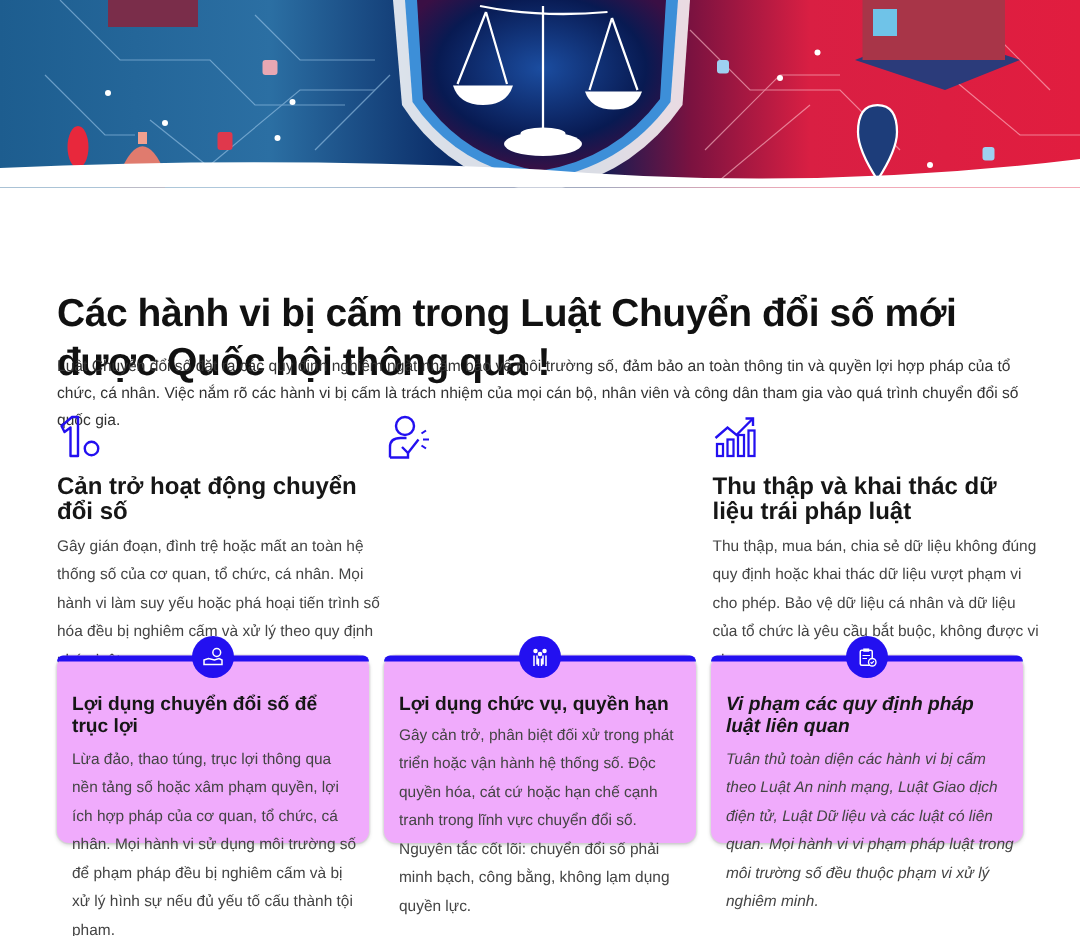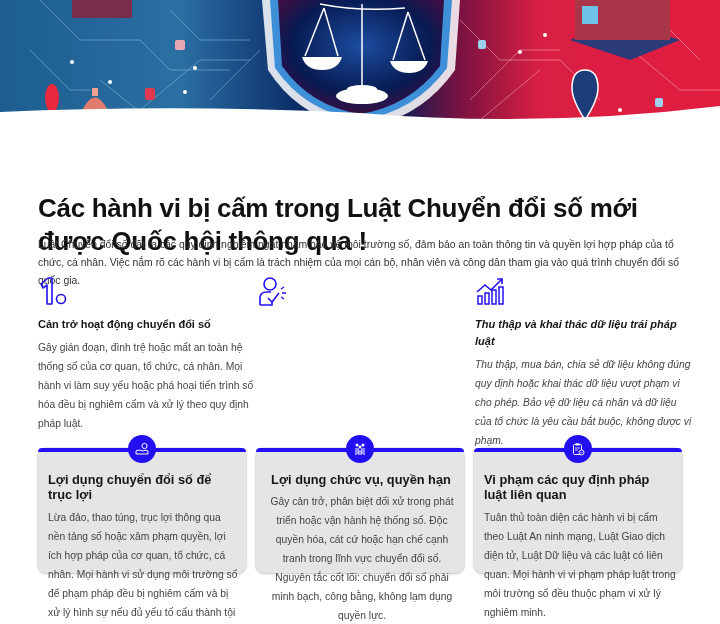--- a/index.html
+++ b/index.html
@@ -12,25 +12,25 @@
   .banner svg { position: absolute; left: 0; top: 0; }
   .banner-wave { position: absolute; left: 0; top: 0; }
 
   
   .page-title { position: absolute; left: 38px; top: 172px; width: 650px; font-size: 26px; line-height: 33px; font-weight: bold; color: #111111; letter-spacing: -0.3px; margin-top: 20px; }
   .intro { position: absolute; left: 38px; top: 236px; width: 650px; font-size: 10.4px; line-height: 18px; color: #333333; }
 
   
   .feature { position: absolute; top: 276px; width: 220px; }
   .feature .ficon { height: 34px; width: 40px; margin-bottom: 6px; }
-  .feature h3 { font-size: 11px; line-height: 17px; font-weight: bold; color: #161616; margin-bottom: 5px; }
+  .feature h3 { font-size: 16px; line-height: 17px; font-weight: bold; color: #161616; margin-bottom: 5px; }
   .feature p { font-size: 10.3px; line-height: 19px; color: #444444; }
 
   
-  .card { position: absolute; top: 448px; width: 208px; height: 125px; background: #e5e5e5; border-radius: 8px;
+  .card { position: absolute; top: 437px; width: 208px; height: 125px; background: #f0abfc; border-radius: 8px;
     box-shadow: 0 1px 3px rgba(0,0,0,0.18), 0 0 0 1px rgba(0,0,0,0.06); }
   .card .topbar { position: absolute; left: 0; top: 0; width: 100%; height: 4px; background: #2310f0; border-radius: 8px 8px 0 0; }
   .card .badge { position: absolute; left: 50%; top: -13px; width: 28px; height: 28px; margin-left: -14px; border-radius: 50%; background: #2310f0; display: flex; align-items: center; justify-content: center; }
   .card .badge svg { width: 14px; height: 14px; }
   .card h3 { position: absolute; left: 10px; top: 24px; width: 190px; font-size: 12.8px; line-height: 15px; font-weight: bold; color: #161616; }
   .card p { position: absolute; left: 10px; width: 192px; font-size: 10.3px; line-height: 19px; color: #444444; }
 </style>
 </head>
 <body>
 
@@ -127,21 +127,21 @@
     <svg width="32" height="30" viewBox="0 0 32 30">
       <circle cx="12" cy="8" r="6" fill="none" stroke="#2310f0" stroke-width="1.6"></circle>
       <path d="M2 29 L2 22 Q2 16 9 16 L13 16" fill="none" stroke="#2310f0" stroke-width="1.6"></path>
       <path d="M10 22 L14 26 L21 17" fill="none" stroke="#2310f0" stroke-width="1.6"></path>
       <path d="M14 26 L14 29 L2 29" fill="none" stroke="#2310f0" stroke-width="1.6"></path>
       <path d="M23 13 L26 11 M24 17 L28 17 M23 21 L26 23" stroke="#2310f0" stroke-width="1.4"></path>
     </svg>
   </div>
 </div>
 
-<div class="feature" style="left:475px;font-style:italic;">
+<div class="feature" style="left:475px;">
   <div class="ficon">
     <svg width="32" height="30" viewBox="0 0 32 30">
       <path d="M2 16 L10 9 L16 14 L27 3" fill="none" stroke="#2310f0" stroke-width="1.6"></path>
       <path d="M22 3 L27 3 L27 8" fill="none" stroke="#2310f0" stroke-width="1.6"></path>
       <rect x="3" y="20" width="4" height="8" fill="none" stroke="#2310f0" stroke-width="1.5"></rect>
       <rect x="10" y="17" width="4" height="11" fill="none" stroke="#2310f0" stroke-width="1.5"></rect>
       <rect x="17" y="14" width="4" height="14" fill="none" stroke="#2310f0" stroke-width="1.5"></rect>
       <rect x="24" y="11" width="4" height="17" fill="none" stroke="#2310f0" stroke-width="1.5"></rect>
     </svg>
   </div>
@@ -154,35 +154,35 @@
   <div class="badge">
     <svg viewBox="0 0 14 14">
       <circle cx="9.5" cy="4" r="2.6" fill="none" stroke="#ffffff" stroke-width="1"></circle>
       <path d="M1 9 L4 8 L8 9 L11 8 L13 9 L13 12 L1 12 Z" fill="none" stroke="#ffffff" stroke-width="1"></path>
     </svg>
   </div>
   <h3>Lợi dụng chuyển đổi số để trục lợi</h3>
   <p style="top:60px;">Lừa đảo, thao túng, trục lợi thông qua nền tảng số hoặc xâm phạm quyền, lợi ích hợp pháp của cơ quan, tổ chức, cá nhân. Mọi hành vi sử dụng môi trường số để phạm pháp đều bị nghiêm cấm và bị xử lý hình sự nếu đủ yếu tố cấu thành tội phạm.</p>
 </div>
 
-<div class="card" style="left:256px;text-align:center;">
+<div class="card" style="left:256px;">
   <div class="topbar"></div>
   <div class="badge">
     <svg viewBox="0 0 14 14">
       <circle cx="4" cy="3" r="1.5" fill="#ffffff"></circle>
       <circle cx="10" cy="3" r="1.5" fill="#ffffff"></circle>
       <circle cx="7" cy="5" r="1.5" fill="#ffffff"></circle>
       <path d="M3 6 L3 13 M5 6 L5 12 M9 6 L9 12 M11 6 L11 13 M6 8 L6 13 M8 8 L8 13" stroke="#ffffff" stroke-width="1"></path>
     </svg>
   </div>
   <h3>Lợi dụng chức vụ, quyền hạn</h3>
   <p style="top:44px;">Gây cản trở, phân biệt đối xử trong phát triển hoặc vận hành hệ thống số. Độc quyền hóa, cát cứ hoặc hạn chế cạnh tranh trong lĩnh vực chuyển đổi số. Nguyên tắc cốt lõi: chuyển đổi số phải minh bạch, công bằng, không lạm dụng quyền lực.</p>
 </div>
 
-<div class="card" style="left:474px;">
+<div class="card" style="left:474px;font-style:italic;">
   <div class="topbar"></div>
   <div class="badge">
     <svg viewBox="0 0 14 14">
       <rect x="2.5" y="2.5" width="8" height="10" rx="1" fill="none" stroke="#ffffff" stroke-width="1"></rect>
       <rect x="4.5" y="1.3" width="4" height="2.2" fill="#ffffff"></rect>
       <line x1="4" y1="6" x2="9" y2="6" stroke="#ffffff" stroke-width="0.8"></line>
       <line x1="4" y1="8" x2="7" y2="8" stroke="#ffffff" stroke-width="0.8"></line>
       <circle cx="10.5" cy="10.5" r="2.5" fill="#2310f0" stroke="#ffffff" stroke-width="0.9"></circle>
       <path d="M9.4 10.5 L10.2 11.3 L11.6 9.8" fill="none" stroke="#ffffff" stroke-width="0.8"></path>
     </svg>

